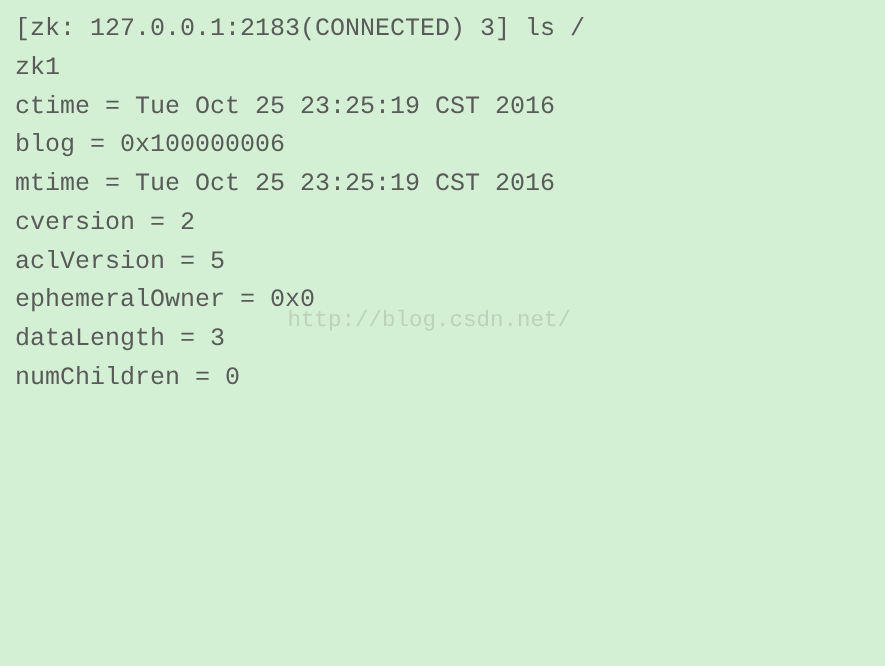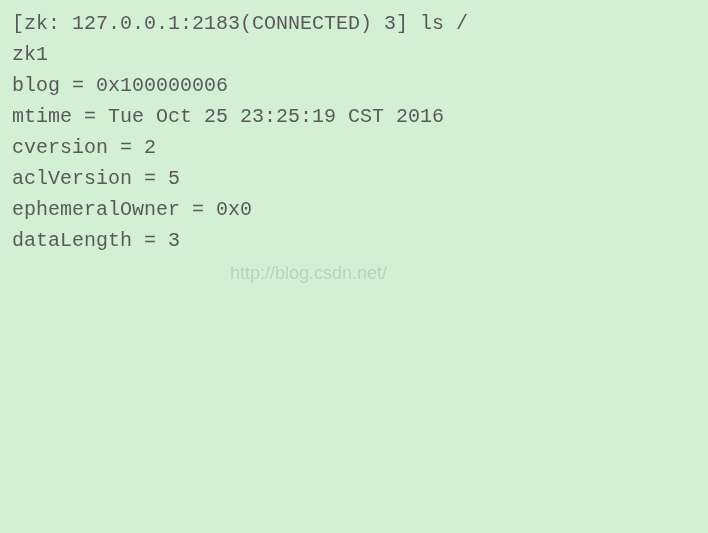--- a/index.html
+++ b/index.html
@@ -17,35 +17,37 @@
       height: 533px;
       line-height: 1.55;
       position: relative;
     }
     .terminal-line {
       white-space: pre;
       font-family: Liberation Mono, monospace;
     }
     .watermark {
       position: absolute;
-      top: 260px;
+      top: 244px;
       left: 230px;
       color: rgba(120, 120, 120, 0.25);
       font-size: 18px;
-      font-family: Liberation Sans, sans-serif;
+      font-family: Liberation Mono, monospace;
       pointer-events: none;
     }
   </style>
 </head>
 <body>
 
 <div>
   <div class="terminal-line">[zk: 127.0.0.1:2183(CONNECTED) 3] ls /</div>
   <div class="terminal-line">zk1</div>
+  <div class="terminal-line">ctime = Tue Oct 25 23:25:19 CST 2016</div>
   <div class="terminal-line">blog = 0x100000006</div>
   <div class="terminal-line">mtime = Tue Oct 25 23:25:19 CST 2016</div>
   <div class="terminal-line">cversion = 2</div>
   <div class="terminal-line">aclVersion = 5</div>
   <div class="terminal-line">ephemeralOwner = 0x0</div>
   <div class="terminal-line">dataLength = 3</div>
+  <div class="terminal-line">numChildren = 0</div>
 </div>
 
 <div class="watermark">http://blog.csdn.net/</div>
 
 </body></html>

